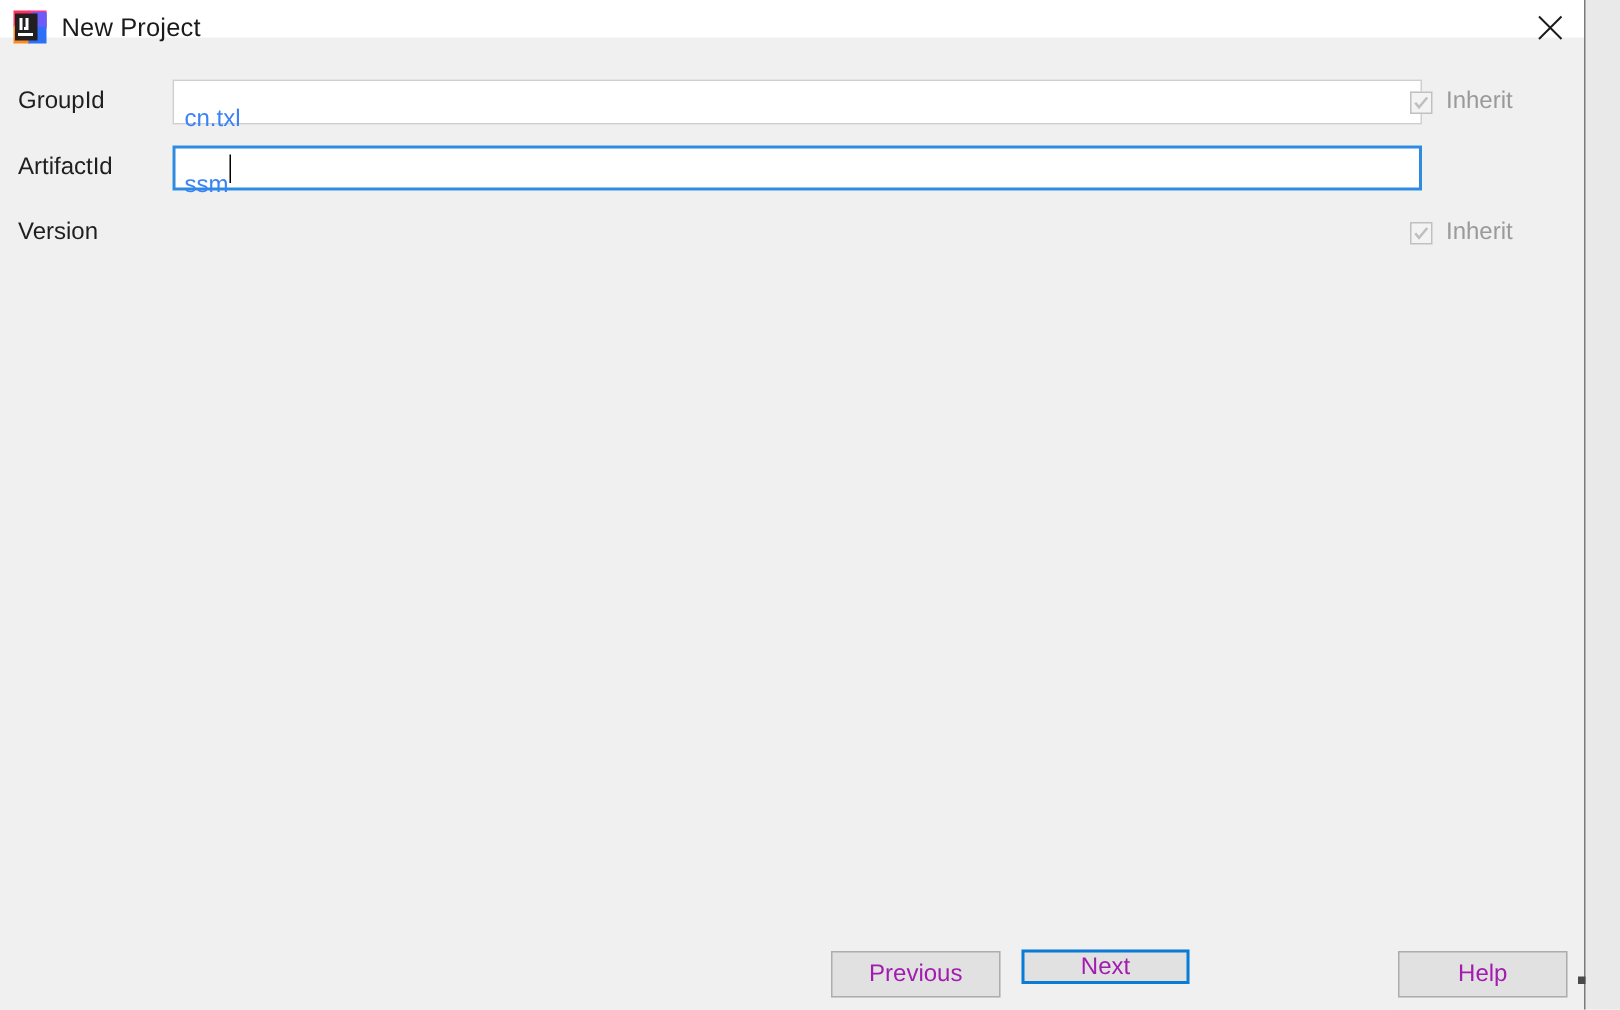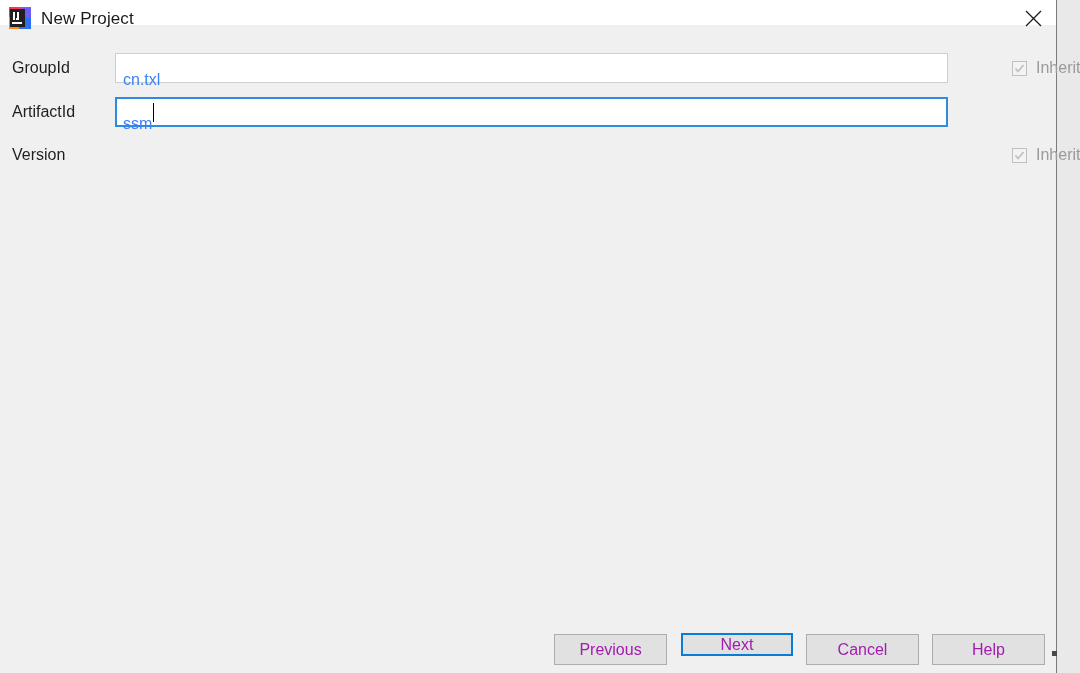--- a/index.html
+++ b/index.html
@@ -142,21 +142,21 @@
     width: 1px;
     height: 19px;
     background: #000000;
     margin-left: 1px;
     vertical-align: middle;
   }
 
   
   .inherit-group {
     position: absolute;
-    left: 1012px;
+    left: 940px;
     display: flex;
     align-items: center;
     gap: 9px;
   }
   .checkbox {
     width: 15px;
     height: 15px;
     box-sizing: border-box;
     border: 1px solid #c0c0c0;
     background: #f3f3f3;
@@ -282,20 +282,19 @@
             <path d="M1.5 5.5 L4 8.5 L9.5 2" stroke="#bfbfbf" stroke-width="1.7" fill="none"></path>
           </svg>
         </span>
         <span class="inherit-label">Inherit</span>
       </div>
     </div>
 
     <div id="button-bar">
       <div class="dlg-button" id="btn-previous">Previous</div>
       <div class="dlg-button default" id="btn-next">Next</div>
-      <div class="dlg-button" id="btn-cancel">Cancel</div>
       <div class="dlg-button" id="btn-help">Help</div>
     </div>
 
   </div>
 
   <div id="resize-grip"></div>
 </div>
 
 </body></html>

